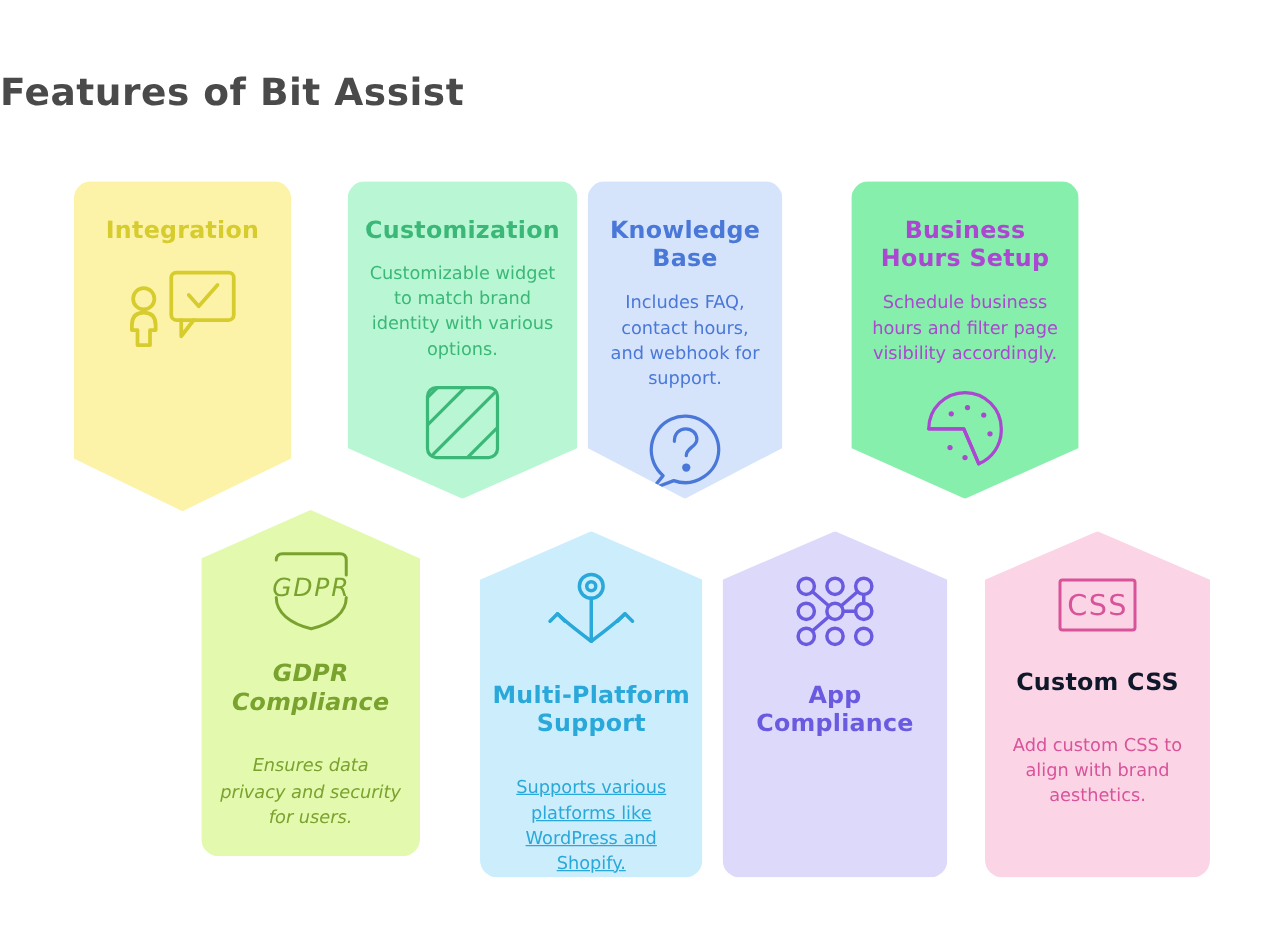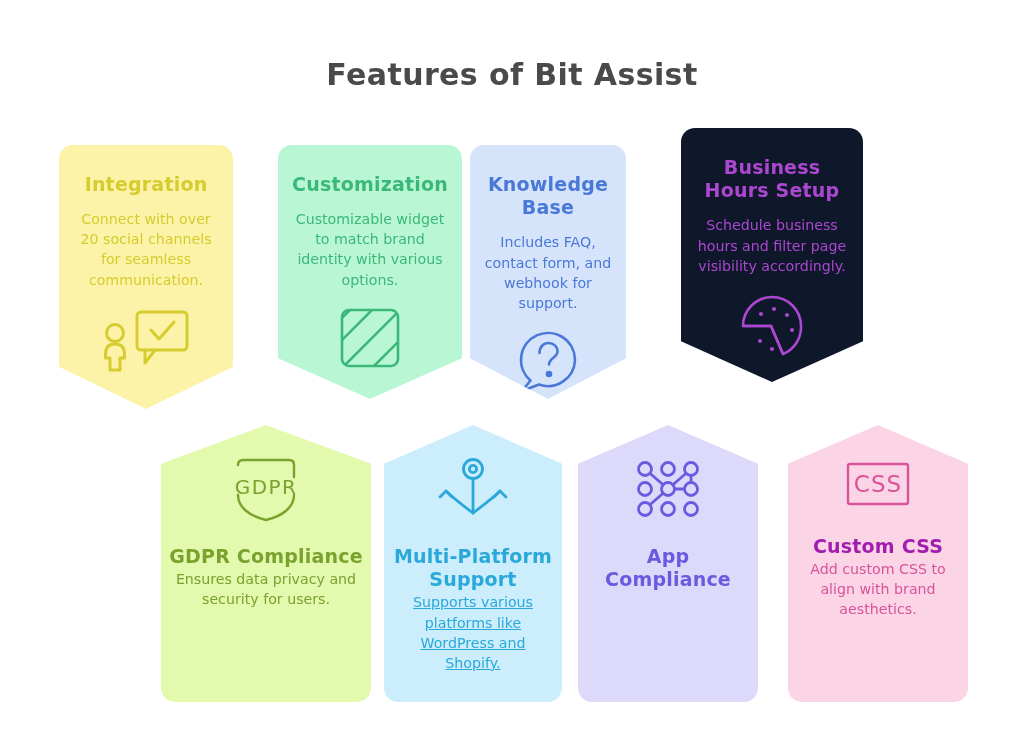--- a/index.html
+++ b/index.html
@@ -21,21 +21,20 @@
     height: 745px;
     background: #ffffff;
   }
 
   
   .page-title {
     position: absolute;
     left: 0;
     top: 57px;
     width: 1024px;
-    text-align: center;
     font-size: 30px;
     font-weight: 700;
     letter-spacing: 0.4px;
     color: #4a4a4a;
     font-family: "DejaVu Sans", "Liberation Sans", sans-serif;
   }
 
   
   .card {
     position: absolute;
@@ -100,34 +99,33 @@
   }
 
   
   .card.down .card-title { margin-top: 28px; }
   .card.down .card-desc  { margin-top: 13px; }
   .card.down .card-icon  { margin-top: 16px; }
 
   
   .card.up .card-icon  { margin-top: 30px; }
   .card.up .card-title { margin-top: 22px; }
-  .card.up .card-desc  { margin-top: 1px; }
+  .card.up .card-desc  { margin-top: 29px; }
 
   svg { display: block; }
 </style>
 </head>
 <body>
 
 <div class="page">
 
   <div class="page-title">Features of Bit Assist</div>
 
   <div class="card down" style="left:59px; top:145px; width:174px; height:264px; background:#fcf3a8;">
     <div class="card-title" style="color:#d6cc2e;">Integration</div>
-    <div class="card-desc" style="color:#d6cc2e;">Connect with over 20 social channels for seamless communication.</div>
     <div class="card-icon">
       <svg width="96" height="68" viewBox="0 0 96 68" fill="none" stroke="#d6cc2e" stroke-width="3" stroke-linecap="round" stroke-linejoin="round">
         <circle cx="17" cy="27" r="8.5"></circle>
         <path d="M7.5 48 C7.5 40.5 11.5 38 17 38 C22.5 38 26.5 40.5 26.5 48 L26.5 52 L22 52 L22 64 L12 64 L12 52 L7.5 52 Z"></path>
         <rect x="39" y="6" width="50" height="38" rx="4"></rect>
         <path d="M47 44 L47 57 L57 44"></path>
         <path d="M53 24 L61 33 L76 16"></path>
       </svg>
     </div>
   </div>
@@ -149,49 +147,49 @@
           <path d="M4 62 L62 4"></path>
           <path d="M26 70 L70 26"></path>
           <path d="M48 74 L74 48"></path>
         </g>
       </svg>
     </div>
   </div>
 
   <div class="card down" style="left:470px; top:145px; width:156px; height:254px; background:#d6e4fb;">
     <div class="card-title" style="color:#4a78d8;">Knowledge Base</div>
-    <div class="card-desc" style="color:#4a78d8;">Includes FAQ, contact form, and webhook for support.</div>
+    <div class="card-desc" style="color:#4a78d8;">Includes FAQ, contact hours, and webhook for support.</div>
     <div class="card-icon">
       <svg width="72" height="66" viewBox="0 0 72 66" fill="none" stroke="#4a78d8" stroke-width="2.6" stroke-linecap="round" stroke-linejoin="round">
         <path d="M63 31 A27 27 0 1 0 18.5 51.5 L10 62 L27 55.5 A27 27 0 0 0 63 31 Z"></path>
         <path d="M27.5 24 C27.5 18 31.5 14 36.5 14 C41.5 14 45.5 17.5 45.5 22.5
                  C45.5 28.5 37 29 37 35.5"></path>
         <circle cx="37" cy="45" r="3.3" fill="#4a78d8" stroke="none"></circle>
       </svg>
     </div>
   </div>
 
-  <div class="card down" style="left:681px; top:128px; width:182px; height:254px; background:#0f172a;">
+  <div class="card down" style="left:681px; top:145px; width:182px; height:254px; background:#86efac;">
     <div class="card-title" style="color:#ab47d0;">Business Hours Setup</div>
     <div class="card-desc" style="color:#ab47d0;">Schedule business hours and filter page visibility accordingly.</div>
     <div class="card-icon">
       <svg width="72" height="66" viewBox="0 0 72 66" fill="none" stroke="#ab47d0" stroke-width="2.6" stroke-linecap="round" stroke-linejoin="round">
         <path d="M7 34 A29 29 0 0 1 65 34 L65 36 A29 29 0 0 1 47 62 L35 34 Z"></path>
         <path d="M7 34 L35 34 L47 62"></path>
         <circle cx="25" cy="22" r="2.1" fill="#ab47d0" stroke="none"></circle>
         <circle cx="38" cy="17" r="2.1" fill="#ab47d0" stroke="none"></circle>
         <circle cx="51" cy="23" r="2.1" fill="#ab47d0" stroke="none"></circle>
         <circle cx="56" cy="38" r="2.1" fill="#ab47d0" stroke="none"></circle>
         <circle cx="24" cy="49" r="2.1" fill="#ab47d0" stroke="none"></circle>
         <circle cx="36" cy="57" r="2.1" fill="#ab47d0" stroke="none"></circle>
       </svg>
     </div>
   </div>
 
-  <div class="card up" style="left:161px; top:425px; width:210px; height:277px; background:#e2f9ae;">
+  <div class="card up" style="left:161px; top:408px; width:175px; height:277px; background:#e2f9ae;font-style:italic;">
     <div class="card-icon">
       <svg width="78" height="68" viewBox="0 0 78 68" fill="none" stroke="#7aa22e" stroke-width="2.4" stroke-linecap="round" stroke-linejoin="round">
         <path d="M11 10 C11 6.5 13 5 16 5 L62 5 C65 5 67 6.5 67 10 L67 22"></path>
         <path d="M11 40 C11 52 22 61 39 65 C56 61 67 52 67 40"></path>
         <g font-family="'DejaVu Sans','Liberation Sans',sans-serif" font-size="20" fill="#7aa22e" stroke="none" letter-spacing="1.4">
           <text x="39" y="39" text-anchor="middle">GDPR</text>
         </g>
       </svg>
     </div>
     <div class="card-title" style="color:#7aa22e;">GDPR Compliance</div>
@@ -234,17 +232,17 @@
 
   <div class="card up" style="left:788px; top:425px; width:180px; height:277px; background:#fbd5e5;">
     <div class="card-icon">
       <svg width="72" height="58" viewBox="0 0 72 58" fill="none" stroke="#d9539a" stroke-width="2.4" stroke-linecap="round" stroke-linejoin="round">
         <rect x="6" y="9" width="60" height="40" rx="2"></rect>
         <g font-family="'DejaVu Sans','Liberation Sans',sans-serif" font-size="23" fill="#d9539a" stroke="none" letter-spacing="1">
           <text x="36" y="37" text-anchor="middle">CSS</text>
         </g>
       </svg>
     </div>
-    <div class="card-title" style="color:#a21caf;">Custom CSS</div>
+    <div class="card-title" style="color:#0f172a;">Custom CSS</div>
     <div class="card-desc" style="color:#d9539a;">Add custom CSS to align with brand aesthetics.</div>
   </div>
 
 </div>
 
 </body></html>

